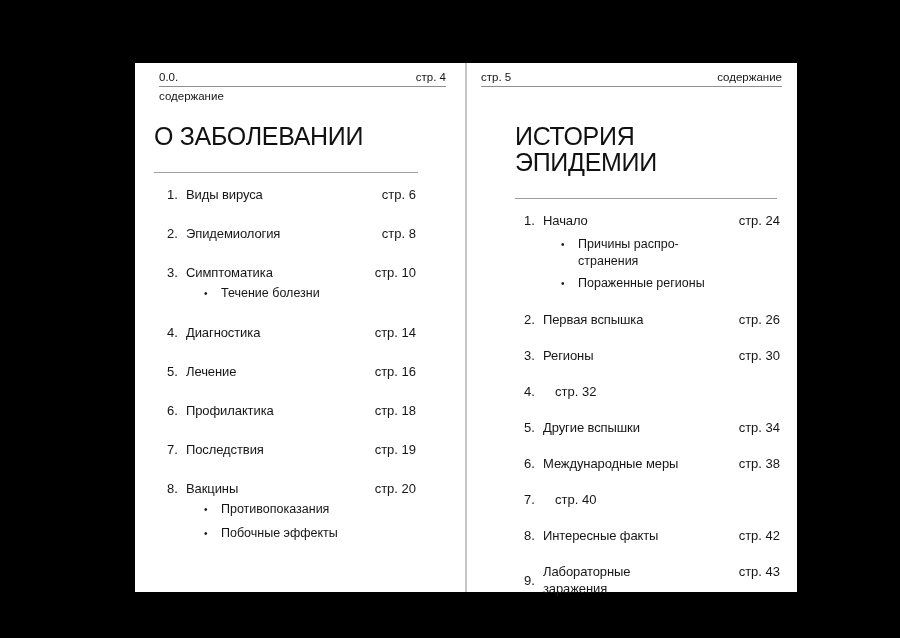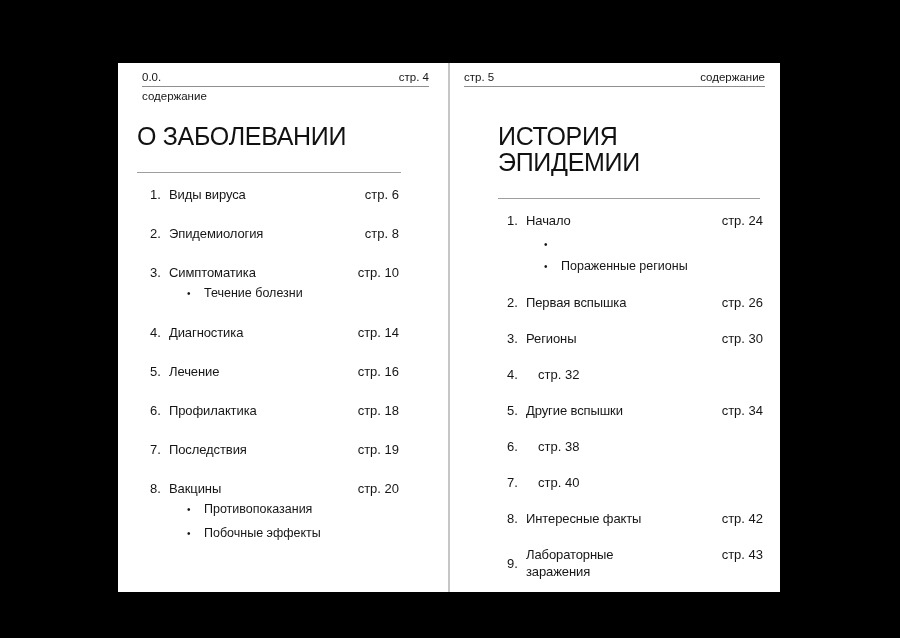--- a/index.html
+++ b/index.html
@@ -13,21 +13,21 @@
   *{margin:0;padding:0;box-sizing:border-box;}
   html,body{width:900px;height:638px;overflow:hidden;}
   body{
     background:var(--bg);
     font-family:"Liberation Sans","DejaVu Sans",sans-serif;
     color:var(--text);
     position:relative;
   }
   .spread{
     position:absolute;
-    left:118px; top:63px;
+    left:135px; top:63px;
     width:662px; height:529px;
     background:var(--page);
     display:flex;
   }
   .page{flex:0 0 auto; position:relative;}
   .page.left{width:330px;}
   .page.right{width:330px;}
   .divider{width:2px;background:var(--divider);height:100%;flex:0 0 auto;}
 
   
@@ -172,20 +172,22 @@
     <div class="toc toc-right" id="toc-right">
         <div class="toc-item">
           <div class="t-row">
             <span class="t-num">1.</span>
             <span class="t-title">Начало</span>
             <span class="t-page">стр. 24</span>
           </div>
           <div class="subs">
             <div class="sub-item">
               <span class="s-bullet">•</span>
+              <span class="s-text">Причины распро-
+странения</span>
             </div>
             <div class="sub-item">
               <span class="s-bullet">•</span>
               <span class="s-text">Пораженные регионы</span>
             </div>
           </div>
         </div>
         <div class="toc-item">
           <div class="t-row">
             <span class="t-num">2.</span>
@@ -209,20 +211,21 @@
         <div class="toc-item">
           <div class="t-row">
             <span class="t-num">5.</span>
             <span class="t-title">Другие вспышки</span>
             <span class="t-page">стр. 34</span>
           </div>
         </div>
         <div class="toc-item">
           <div class="t-row">
             <span class="t-num">6.</span>
+            <span class="t-title">Международные меры</span>
             <span class="t-page">стр. 38</span>
           </div>
         </div>
         <div class="toc-item">
           <div class="t-row">
             <span class="t-num">7.</span>
             <span class="t-page">стр. 40</span>
           </div>
         </div>
         <div class="toc-item">

